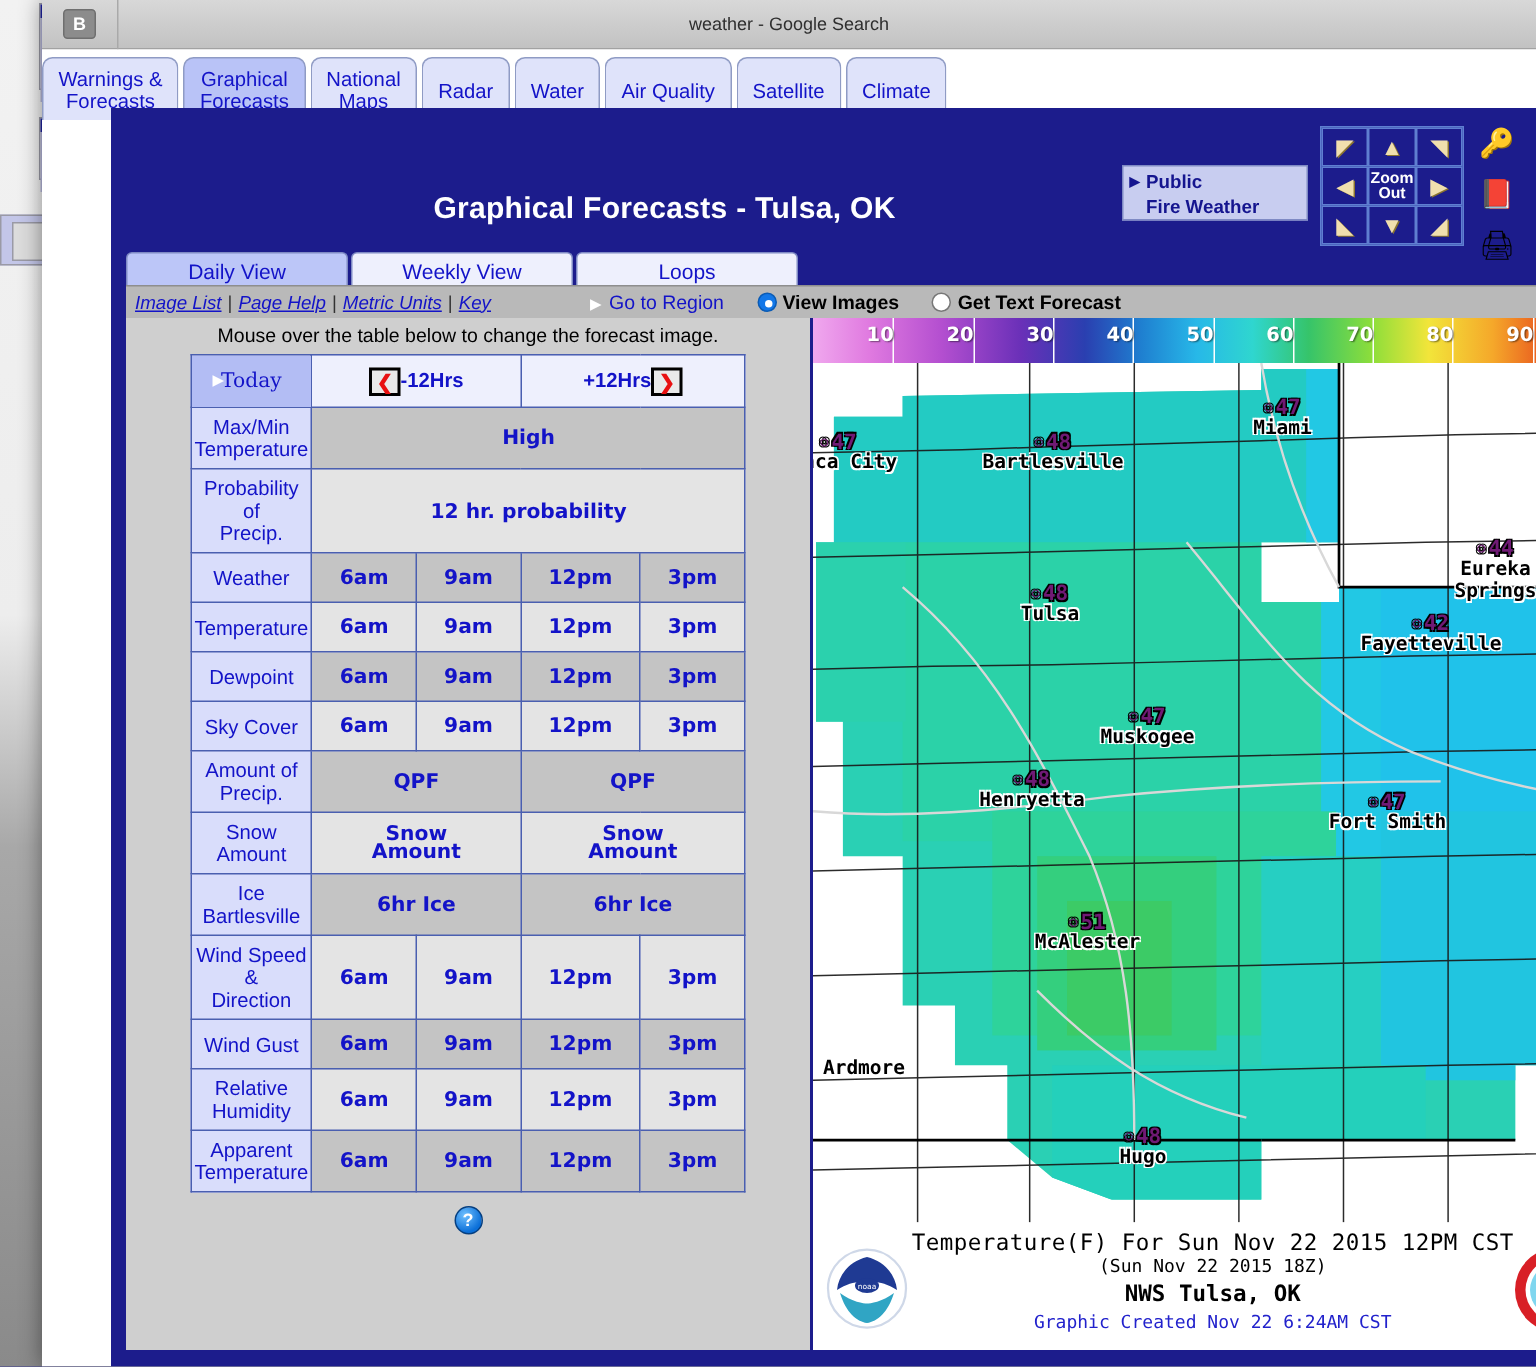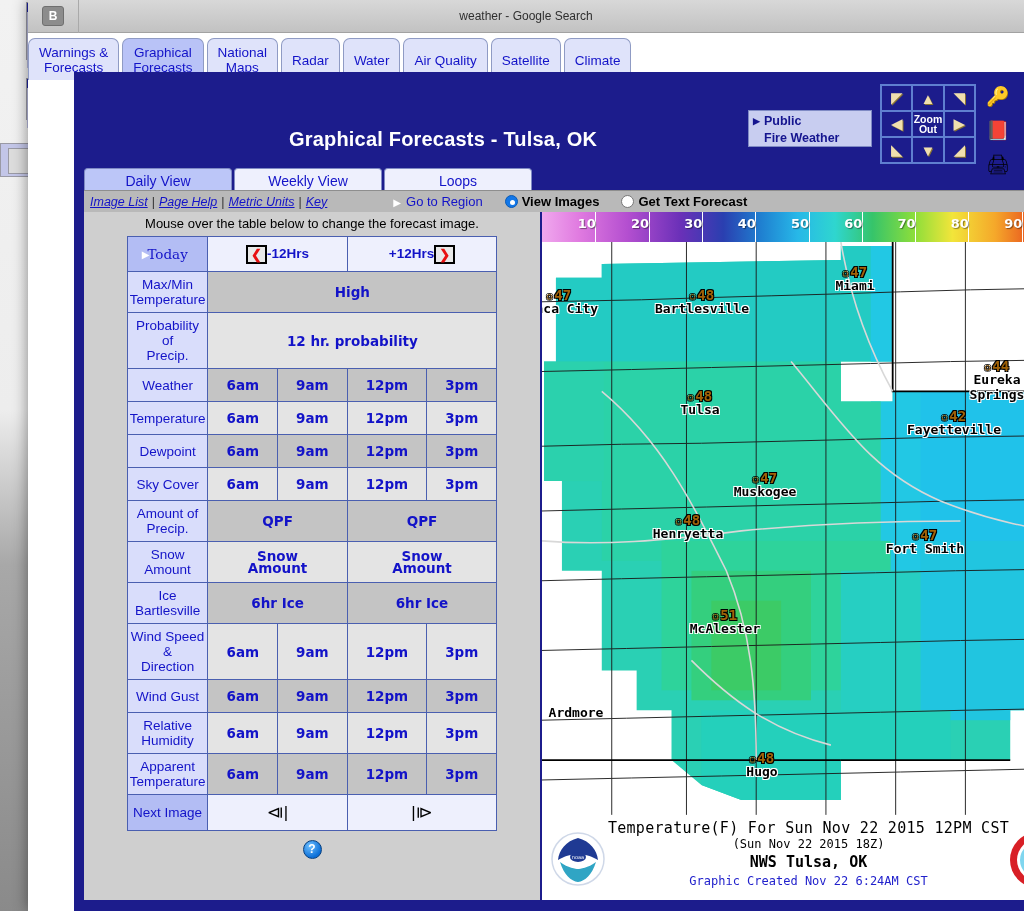--- a/index.html
+++ b/index.html
@@ -136,21 +136,21 @@
       #2a3fb0 34%,#1f7fd0 41%,#27b8e8 48%,#2fd6cf 55%,#36c46a 62%,#8ede3a 70%,
       #f2e53a 77%,#f5a82a 85%,#e8521e 92%,#c61414 100%); }
   .cb-tick { position:absolute; top:0; width:1px; height:30px; background:#fff; }
   .cb-lab { position:absolute; top:4px; color:#fff; font-size:13px; font-weight:bold;
     font-family:"DejaVu Sans",sans-serif; text-shadow:1px 1px 1px rgba(0,0,0,.45);
     transform:translateX(-50%); }
   #map-canvas { position:relative; height:575px; background:#fff; overflow:hidden; }
   #map-svg { position:absolute; inset:0; }
   .city { position:absolute; transform:translate(-50%,0); text-align:center;
     font-family:"DejaVu Sans Mono","DejaVu Sans",monospace; pointer-events:none; }
-  .city .val { font-size:14px; font-weight:bold; color:#a16207;
+  .city .val { font-size:14px; font-weight:bold; color:#701a75;
     text-shadow:1px 1px 0 #000,-1px 1px 0 #000,1px -1px 0 #000,-1px -1px 0 #000; }
   .city .val .dot { font-size:9px; vertical-align:middle; margin-right:2px; }
   .city .nm { font-size:13px; font-weight:bold; color:#000;
     text-shadow:1px 1px 0 #fff,-1px 1px 0 #fff,1px -1px 0 #fff,-1px -1px 0 #fff;
     margin-top:-2px; }
   #map-caption { position:relative; height:83px; background:#fff; text-align:center;
     font-family:"DejaVu Sans Mono","DejaVu Sans",monospace; }
   #cap1 { font-size:15px; color:#000; padding-top:2px; letter-spacing:.3px; }
   #cap2 { font-size:12px; color:#000; }
   #cap3 { font-size:15px; font-weight:bold; color:#000; margin-top:2px; }
@@ -371,25 +371,20 @@
               <td class="hourcell">12pm</td>
               <td class="hourcell">3pm</td>
             </tr>
             <tr class="shade-a">
               <td class="rowlabel">Apparent<br>Temperature</td>
               <td class="hourcell">6am</td>
               <td class="hourcell">9am</td>
               <td class="hourcell">12pm</td>
               <td class="hourcell">3pm</td>
             </tr>
-            <tr id="next-row">
-            <td class="rowlabel">Next Image</td>
-            <td class="navbtn" colspan="2">⧏|</td>
-            <td class="navbtn" colspan="2">|⧐</td>
-          </tr>
         </tbody>
       </table>
 
       <div id="help-round">?</div>
     </div>
 
     <div id="map-panel">
       <div id="colorbar">
           <div class="cb-tick" style="left: 10%;"></div>
           <div class="cb-lab" style="left: 8.4%;">10</div>

